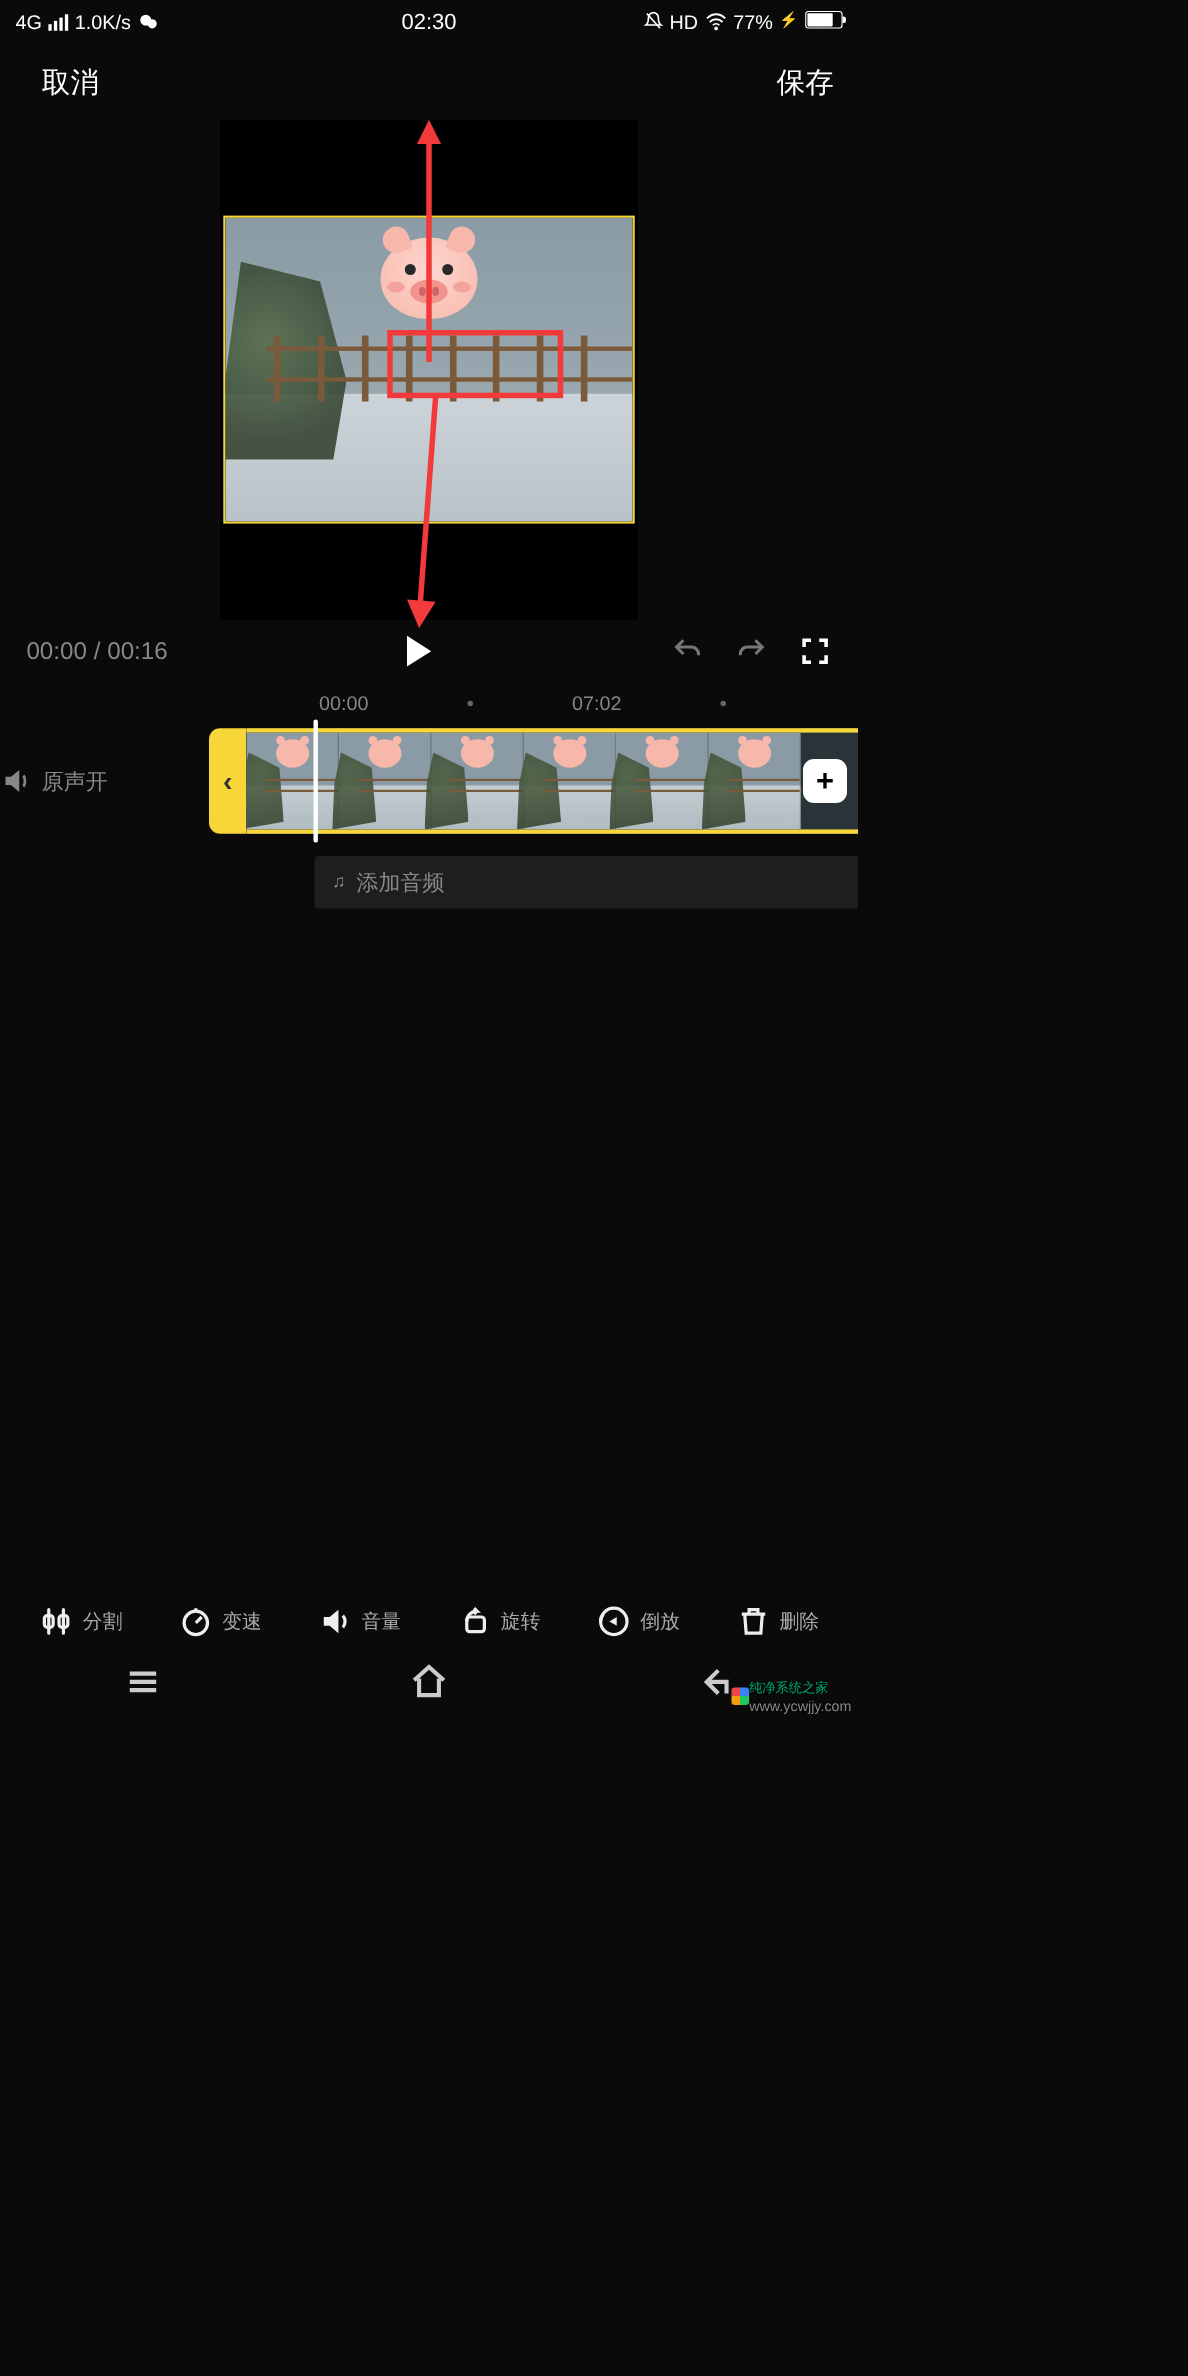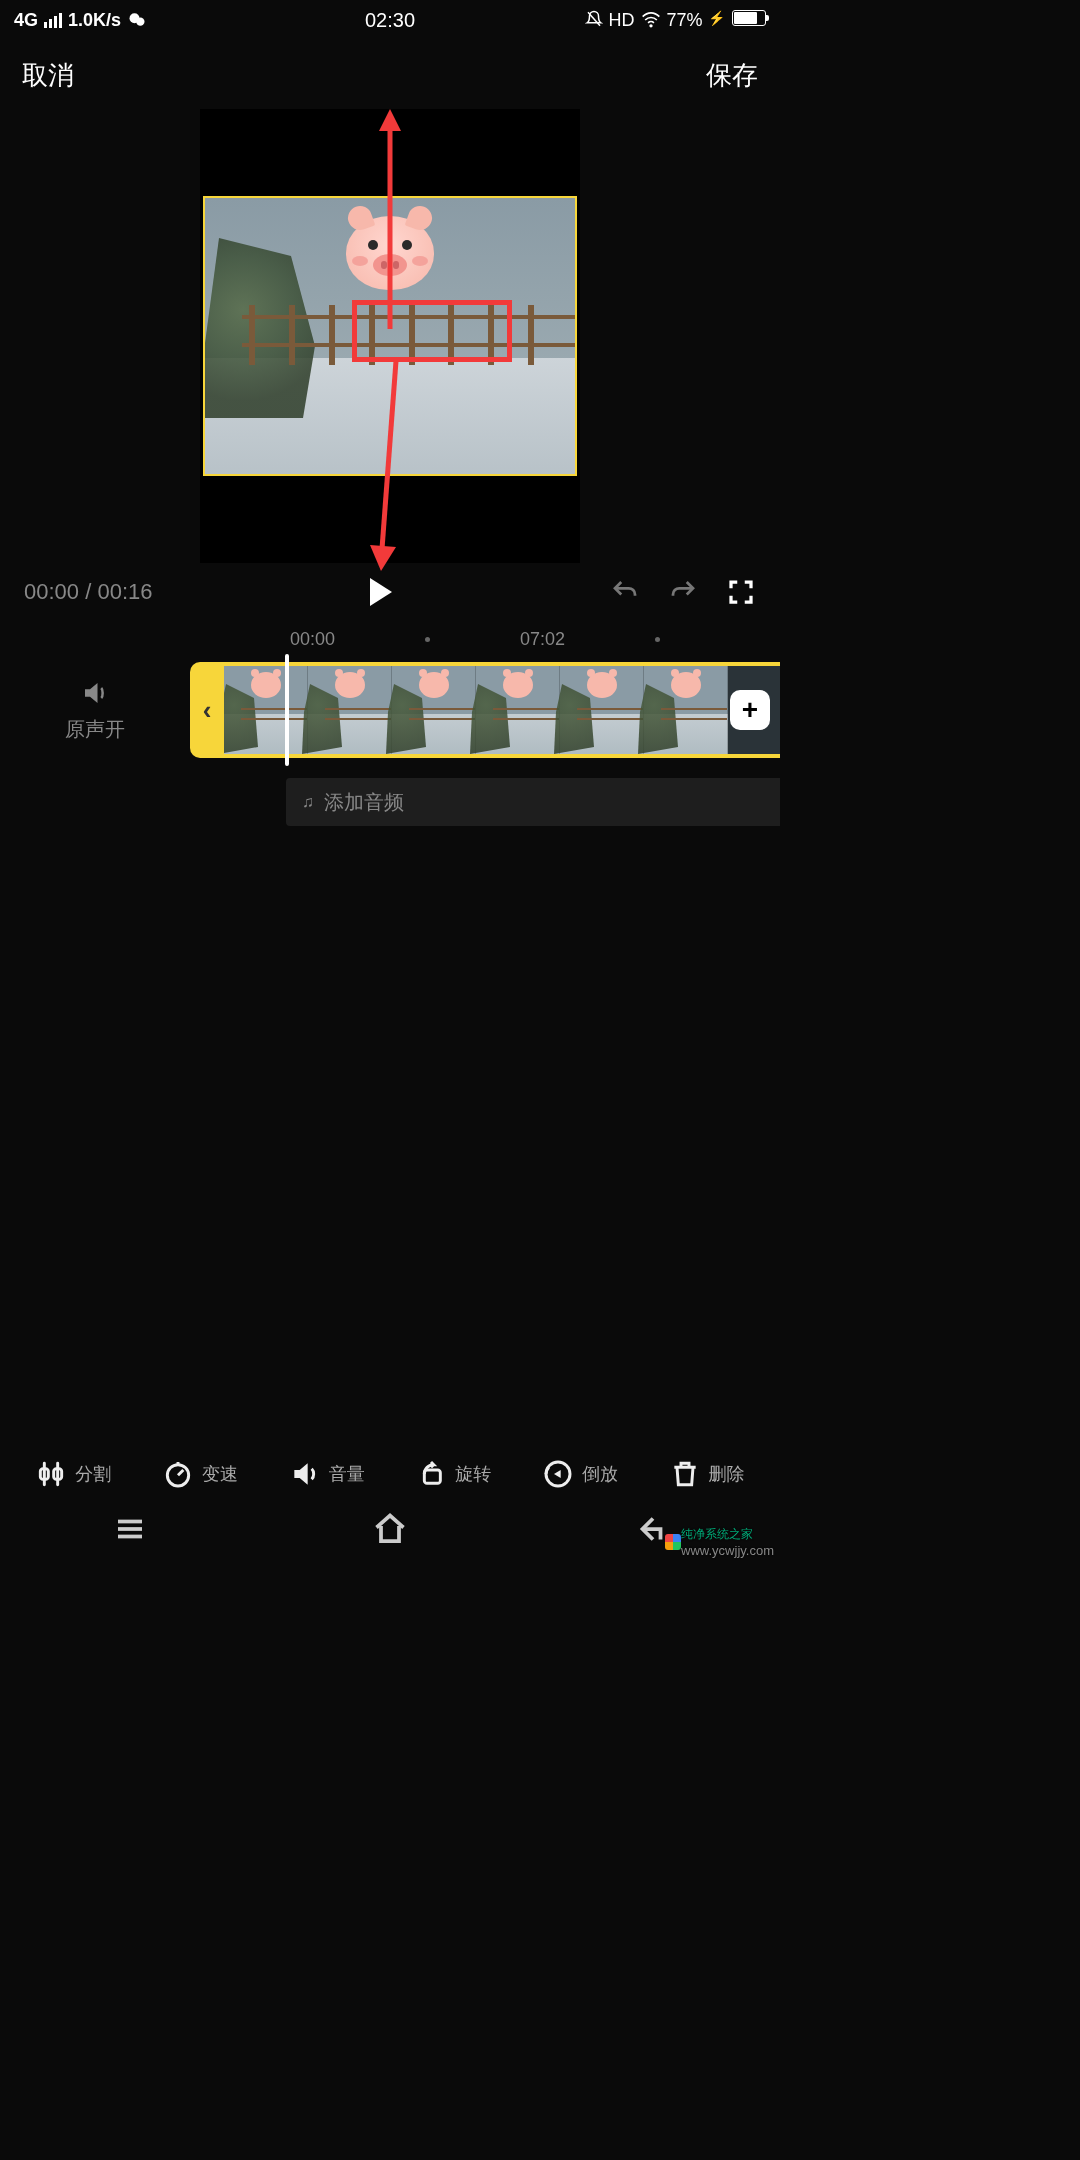--- a/index.html
+++ b/index.html
@@ -14,21 +14,21 @@
 }
 .status-bar {
   height: 40px;
   display: flex;
   align-items: center;
   justify-content: space-between;
   padding: 0 14px;
   font-size: 18px;
   font-weight: 500;
 }
-.status-left { display: flex; align-items: center; gap: 6px; font-weight: bold; }
+.status-left { display: flex; align-items: center; gap: 6px; }
 .status-right { display: flex; align-items: flex-start; gap: 6px; }
 .signal-bars { display: inline-flex; align-items: flex-end; gap: 2px; }
 .signal-bars span { width: 3px; background: #fff; display: inline-block; }
 .signal-bars span:nth-child(1){height:6px}
 .signal-bars span:nth-child(2){height:9px}
 .signal-bars span:nth-child(3){height:12px}
 .signal-bars span:nth-child(4){height:15px}
 .status-center {
   position: absolute;
   left: 50%;
@@ -55,21 +55,21 @@
 }
 .battery-fill { background: #fff; height: 100%; width: 77%; border-radius: 1px; }
 
 .top-bar {
   display: flex;
   justify-content: space-between;
   align-items: center;
   padding: 18px 22px 10px;
   font-size: 26px;
 }
-.top-bar span { cursor: pointer; }
+.top-bar span { cursor: pointer; margin-left: 16px; }
 
 .preview-area {
   width: 100%;
   display: flex;
   justify-content: center;
   margin-top: 6px;
   position: relative;
 }
 .video-frame {
   width: 380px;
@@ -160,21 +160,21 @@
   padding: 12px 0 8px 290px;
   font-size:18px; color:#888;
 }
 .time-ruler .dot { width:5px; height:5px; background:#666; border-radius:50%; display:inline-block; }
 
 .timeline-row {
   display:flex; align-items:center; height:96px; position:relative;
   margin-top:4px;
 }
 .sound-toggle {
-  width:190px; display:flex; flex-direction:column; align-items:center; gap:8px; color:#888;justify-content:center;
+  width:190px; display:flex; align-items:center; gap:8px; color:#888;
 }
 .sound-toggle .spk { width:30px; height:30px; }
 .sound-toggle span:last-child { font-size:20px; }
 .clip-handle {
   width:34px; height:96px; background:#f7d63a;
   border-radius:10px 0 0 10px;
   display:flex; align-items:center; justify-content:center;
   color:#333; font-size:26px; font-weight:bold;
 }
 .clip-strip {

